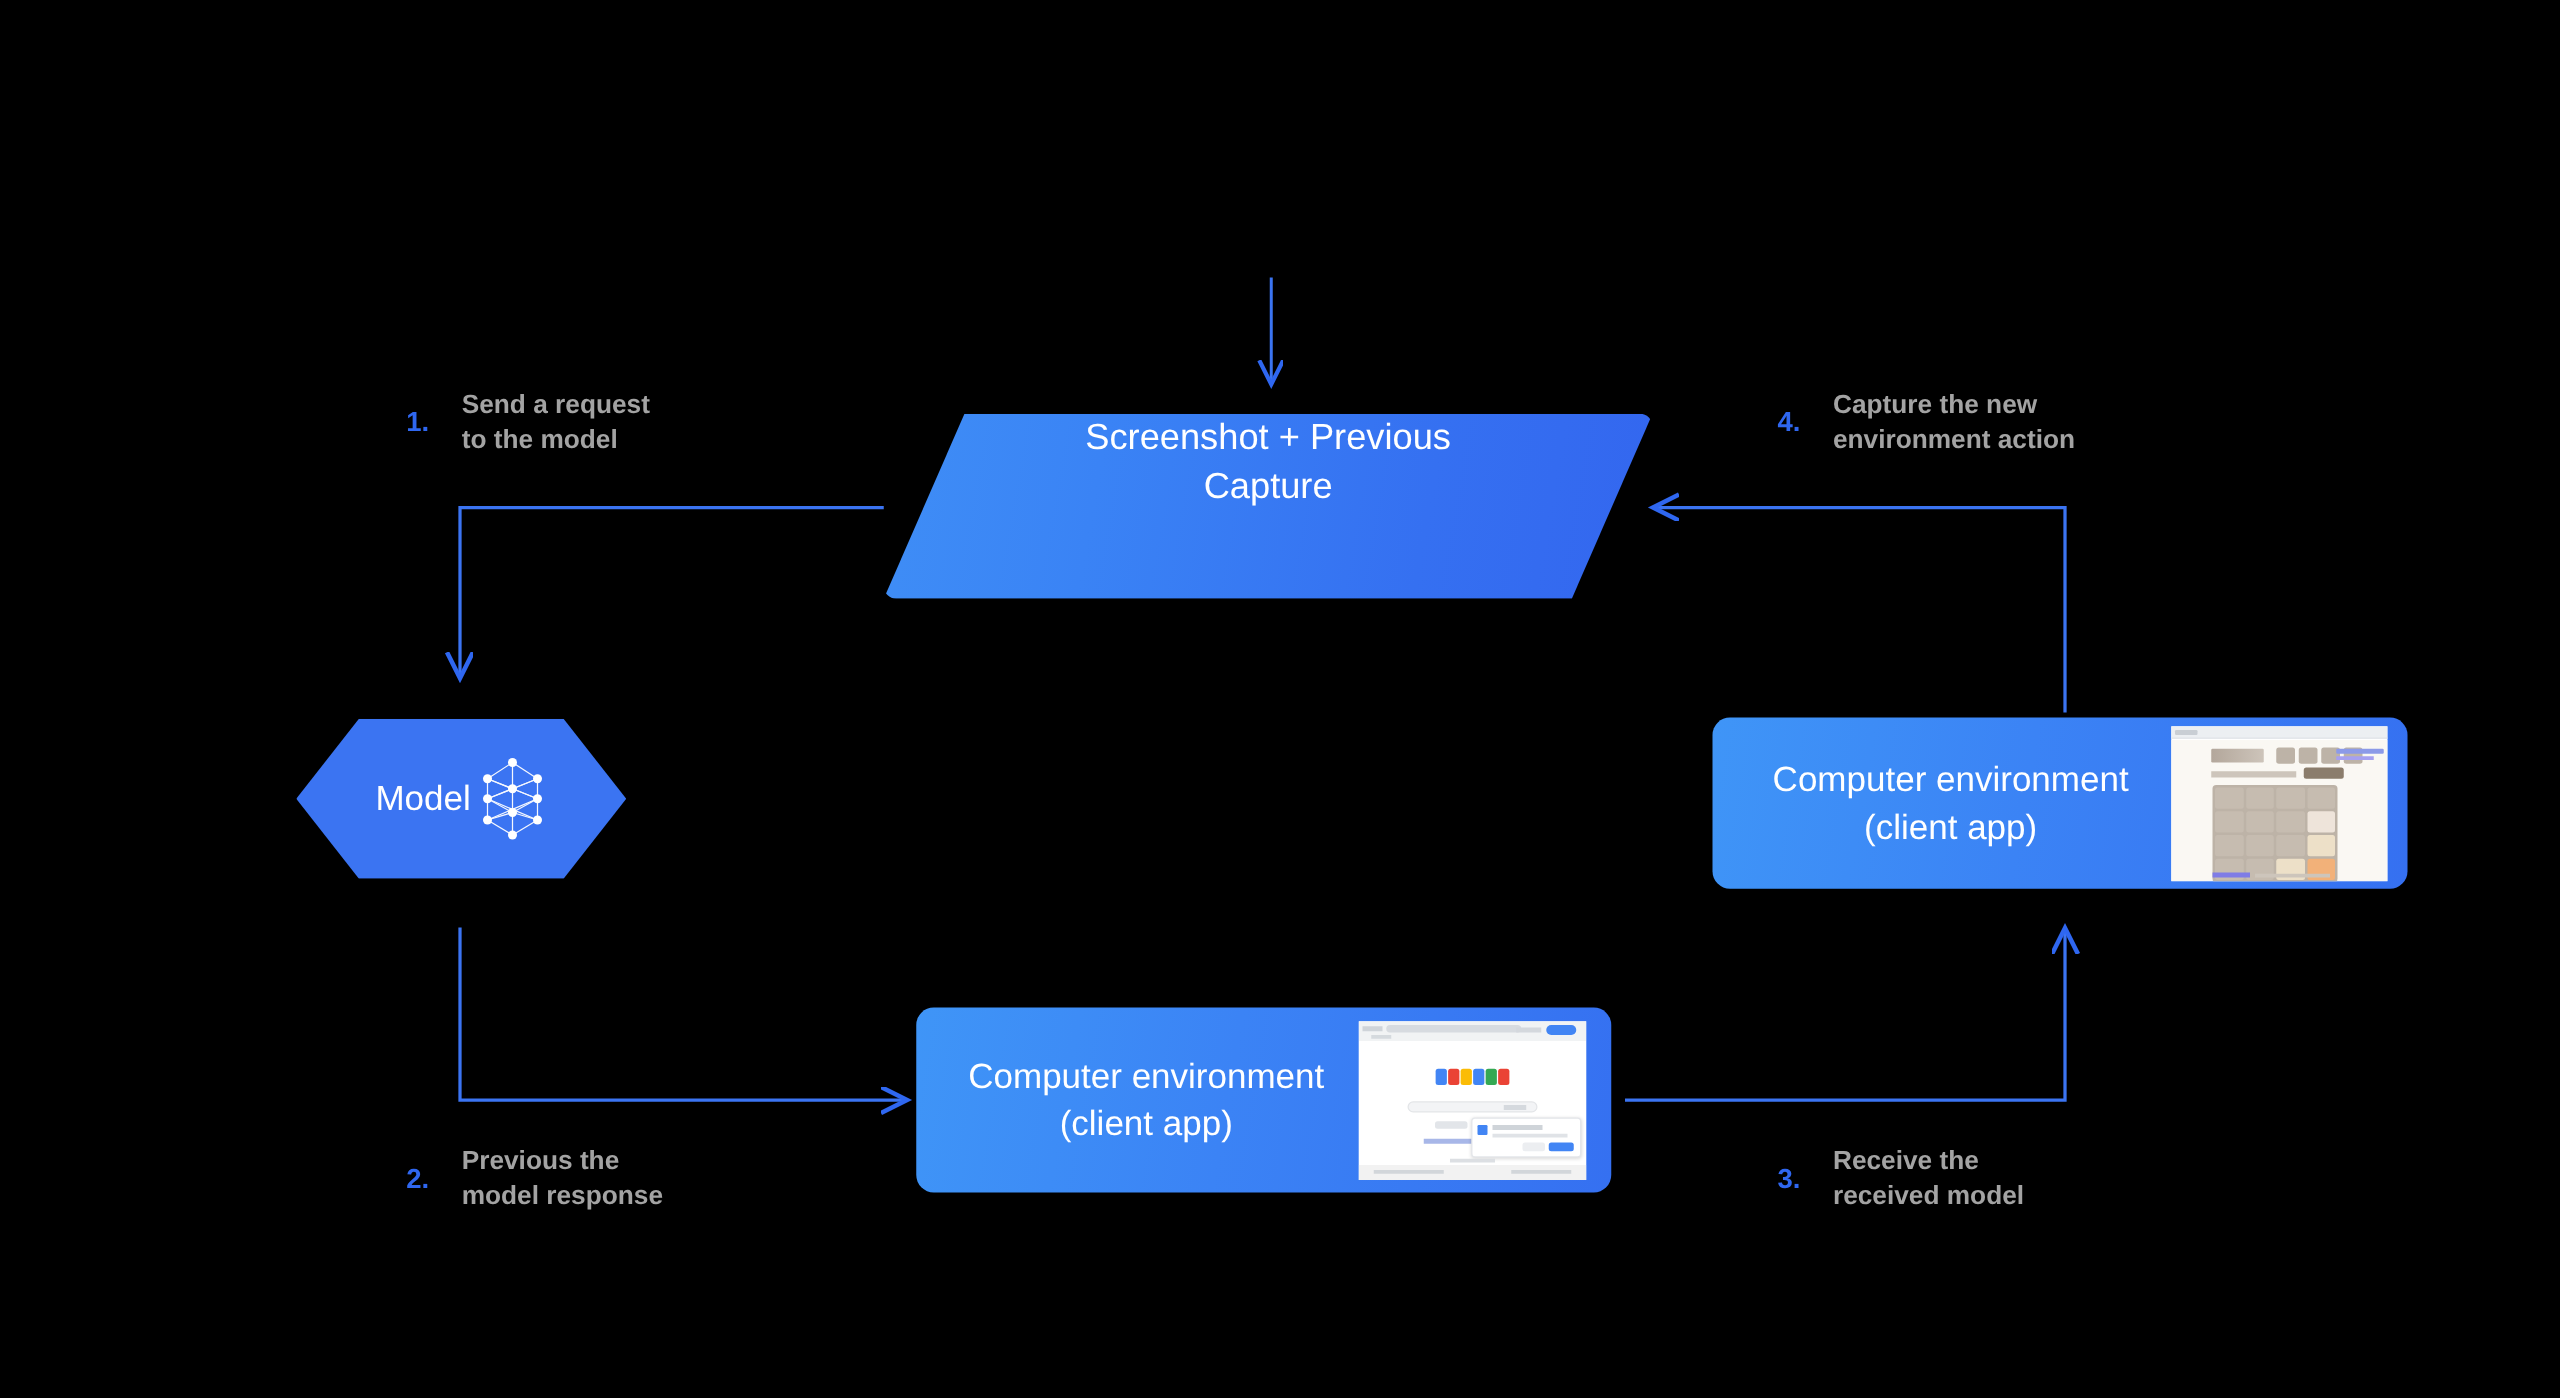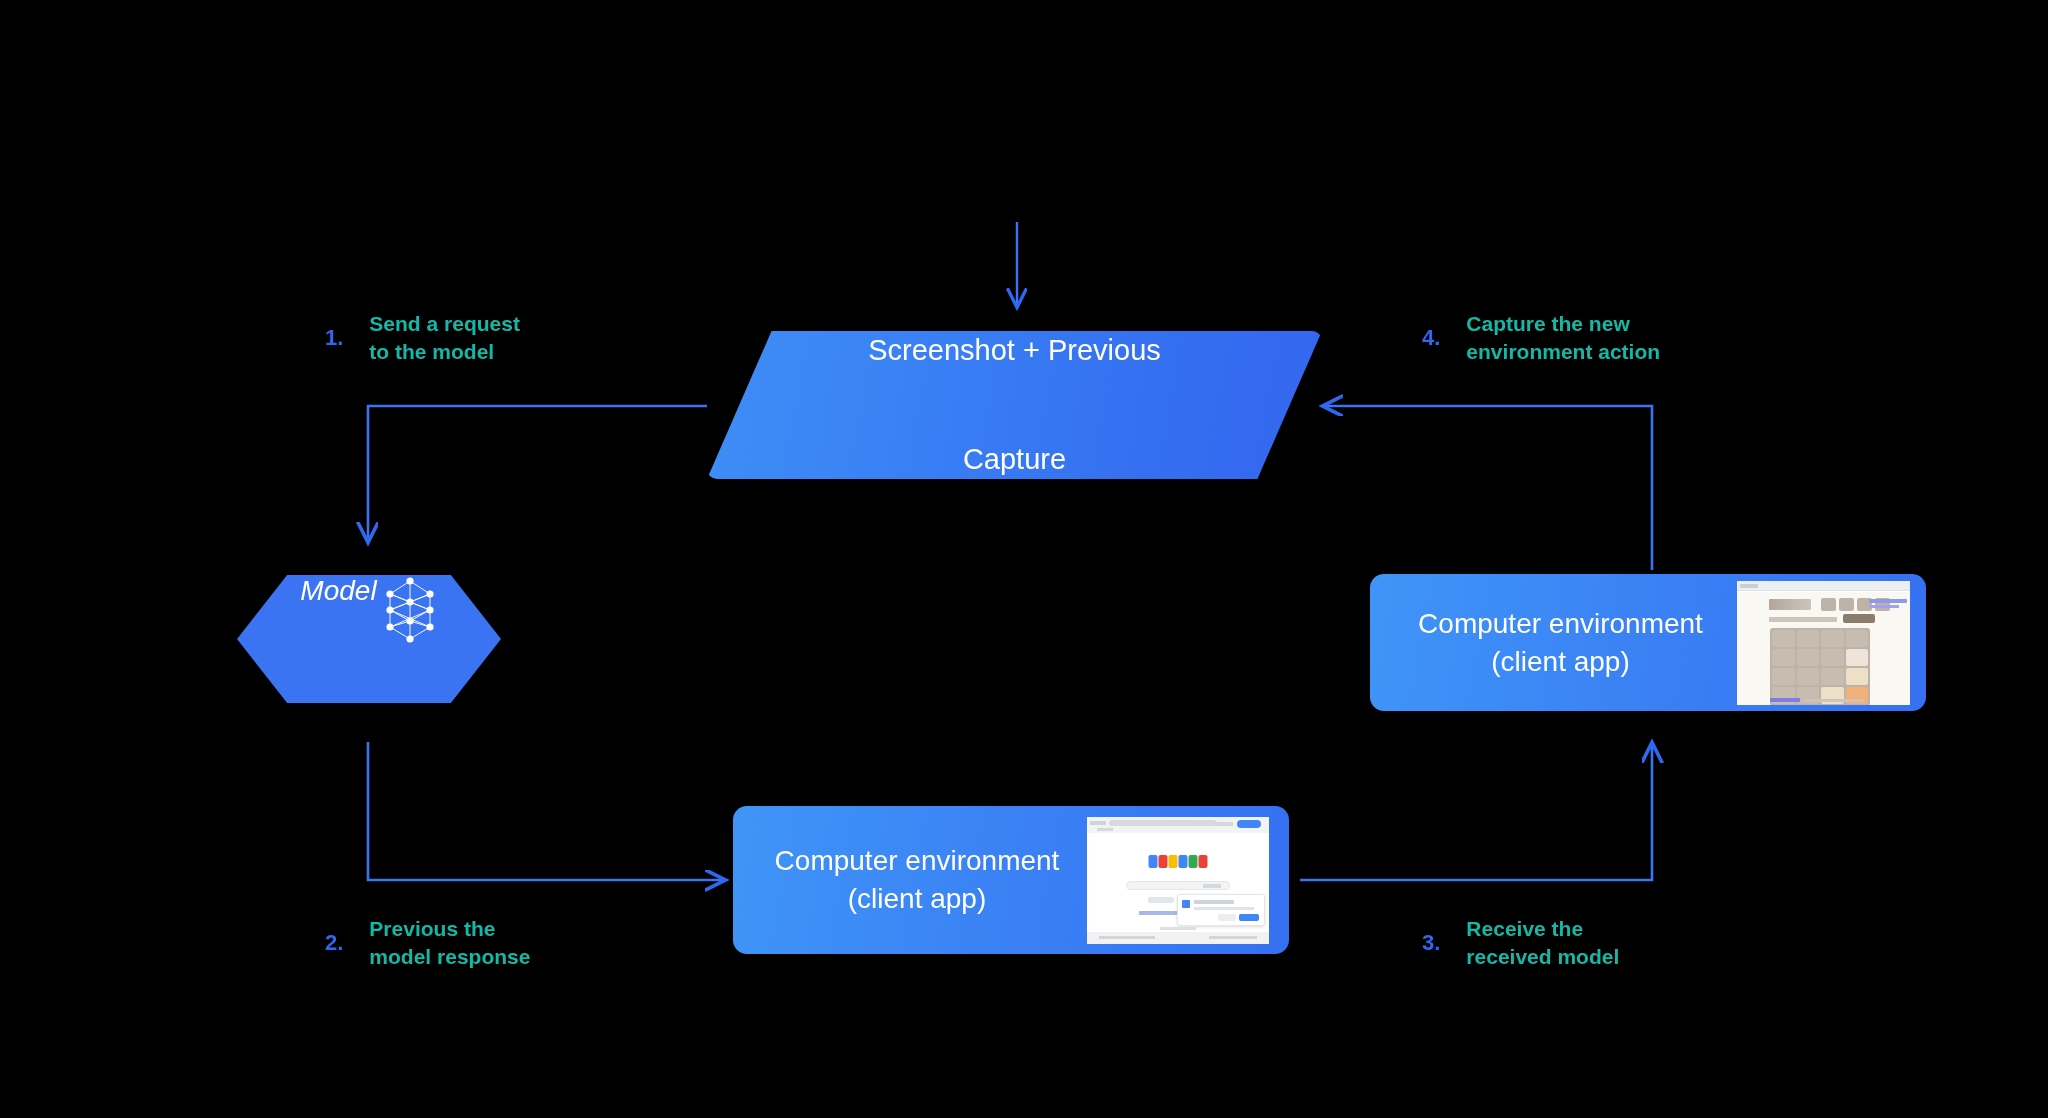--- a/index.html
+++ b/index.html
@@ -34,41 +34,40 @@
   }
   .para {
     position: absolute; inset: 0;
     background: linear-gradient(100deg, #3f8ef6 0%, #3a83f5 28%, #3570f1 70%, #3366ef 100%);
     clip-path: polygon(10.5% 0%, 100% 0%, 89.5% 100%, 0% 100%);
     border-radius: 10px;
   }
   .para-text {
     position: absolute; inset: 0;
     display: flex; flex-direction: column;
-    align-items: center; justify-content: space-between;
+    align-items: center; justify-content: flex-start;
     color: #ffffff; font-size: 29px; line-height: 1.35;
     text-align: center;
   }
 
   
   .hex-wrap {
     position: absolute;
     left: 237px; top: 575px;
     width: 264px; height: 128px;
   }
   .hex {
     position: absolute; inset: 0;
     background: #3b74f2;
     clip-path: polygon(19% 0%, 81% 0%, 100% 50%, 81% 100%, 19% 100%, 0% 50%);
   }
   .hex-inner {
     position: absolute; inset: 0;
-    display: flex; align-items: flex-start; justify-content: center;
+    display: flex; align-items: center; justify-content: center;
     gap: 5px;
-    font-style: italic;
   }
   .hex-label { color: #ffffff; font-size: 28px; }
   .nn-icon { width: 56px; height: 70px; display: block; }
 
   
   .env-card {
     position: absolute;
     border-radius: 14px;
     display: flex; align-items: center;
     overflow: hidden;
@@ -148,21 +147,21 @@
   .gs-dialog .d-b1 { position:absolute; right:28px; bottom:4px; width:18px; height:7px; background:#eceef1; border-radius:2px; }
   .gs-dialog .d-b2 { position:absolute; right:5px; bottom:4px; width:20px; height:7px; background:#4285f4; border-radius:2px; }
   .gs-footer { position:absolute; left:0; right:0; bottom:0; height:12px; background:#f2f2f2; }
   .gs-footer .f1 { position:absolute; left:12px; top:4px; width:56px; height:3px; background:#d2d6da; }
   .gs-footer .f2 { position:absolute; right:12px; top:4px; width:48px; height:3px; background:#d2d6da; }
   .gs-mid { position:absolute; left:50%; bottom:14px; transform:translateX(-50%); width:36px; height:3px; background:#dcdfe3; }
 
   
   .step { position: absolute; display: flex; align-items: center; gap: 26px; }
   .step-num { color: #2f67f0; font-size: 22px; font-weight: 700; }
-  .step-text { color: #14b8a6; font-size: 21px; font-weight: 700; line-height: 1.35; }
+  .step-text { color: #a3a3a3; font-size: 21px; font-weight: 700; line-height: 1.35; }
 
   .step1 { left: 325px; top: 310px; }
   .step4 { left: 1422px; top: 310px; }
   .step2 { left: 325px; top: 915px; }
   .step3 { left: 1422px; top: 915px; }
 
   
   #arrows { position: absolute; inset: 0; pointer-events: none; }
 </style>
 </head>

